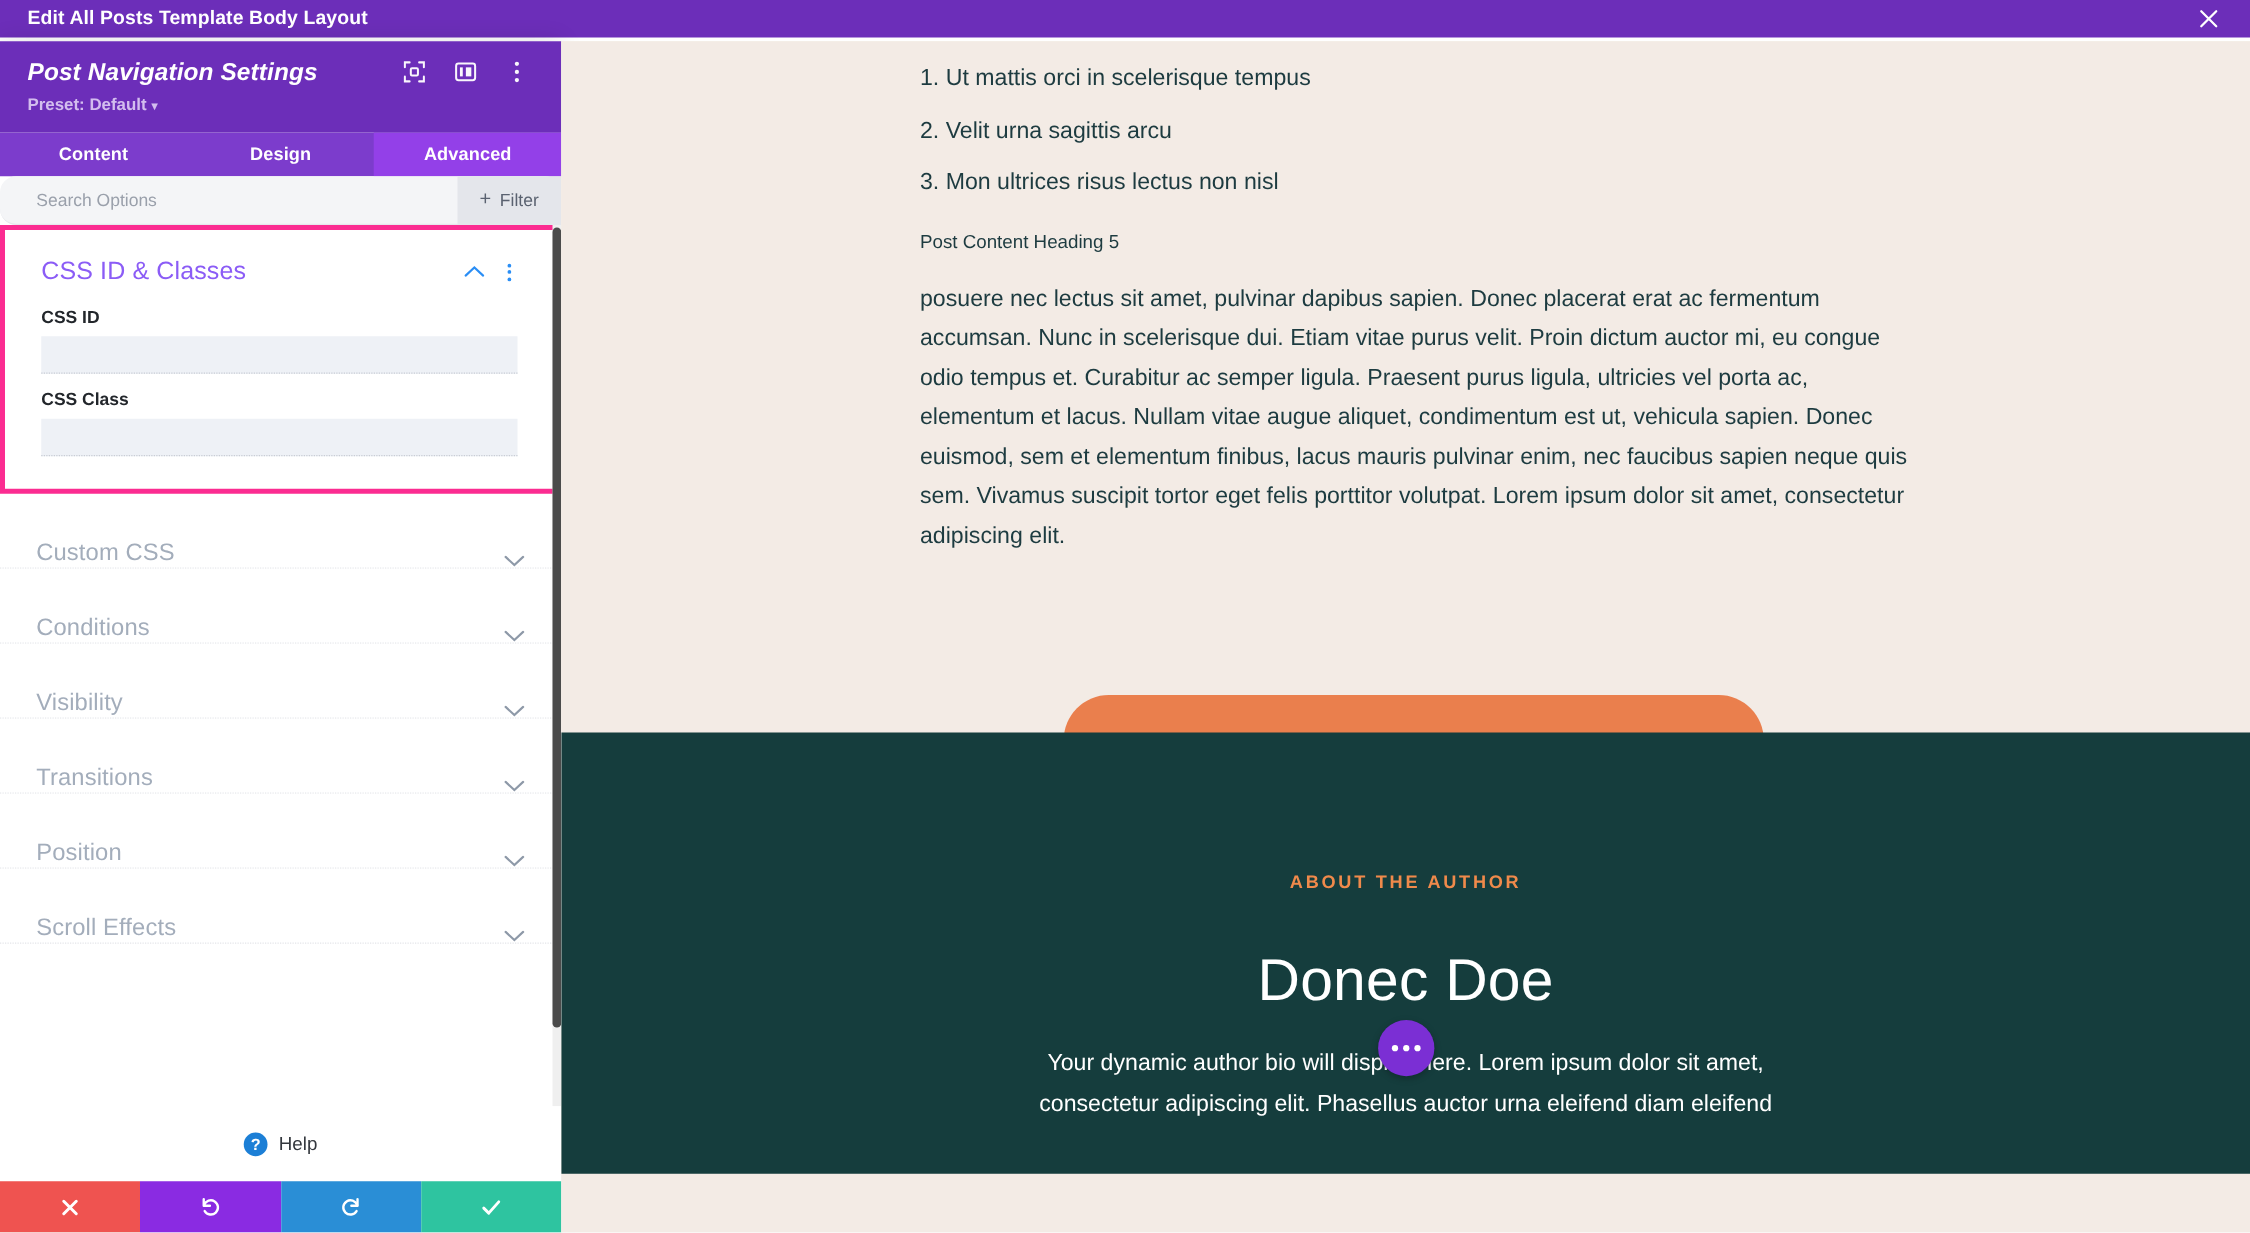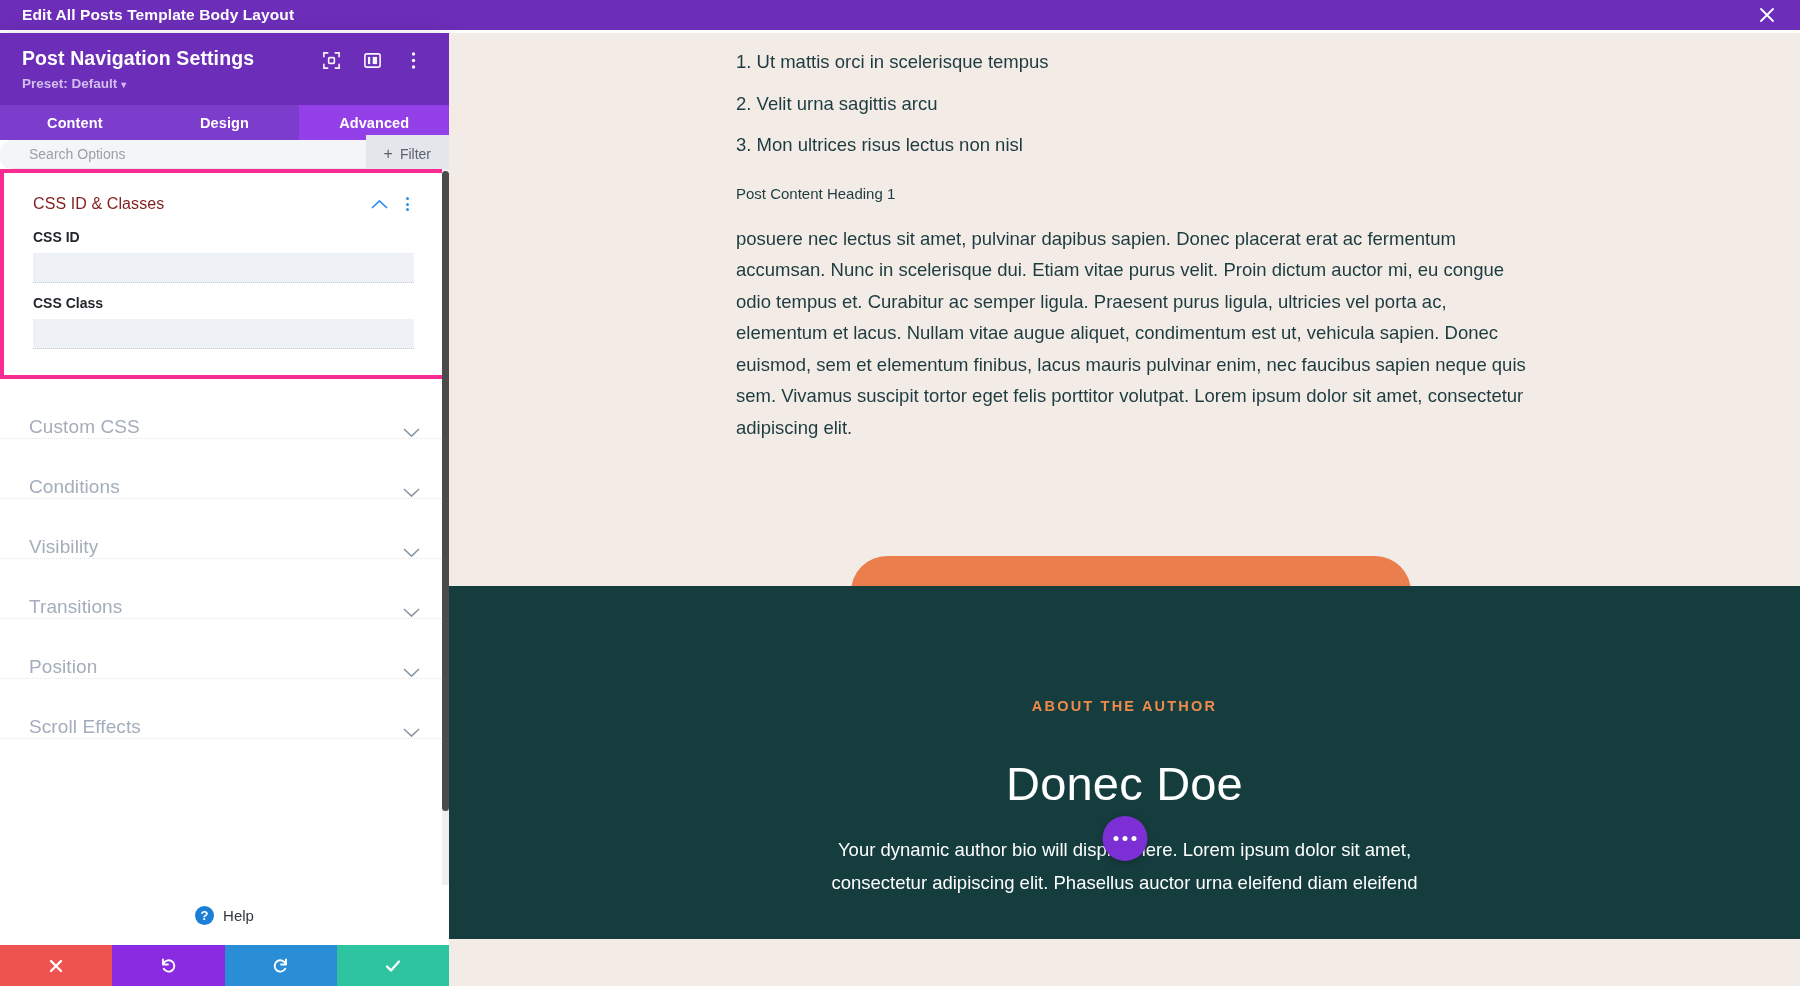--- a/index.html
+++ b/index.html
@@ -32,21 +32,21 @@
   .panel {
     position: absolute; top: 33px; left: 0; width: 449px; height: 953px;
     background: #ffffff;
     display: flex; flex-direction: column;
     box-shadow: 0 0 18px rgba(0,0,0,.12);
   }
   .panel-header {
     background: #6c2eb9; padding: 14px 22px 13px 22px;
     position: relative; flex: none;
   }
-  .panel-header-row { display: flex; align-items: flex-end; }
+  .panel-header-row { display: flex; align-items: flex-start; font-style: italic; }
   .panel-title {
     color: #ffffff; font-size: 19.5px; font-weight: 700; flex: 1;
     letter-spacing: .1px;
   }
   .panel-header-icons { display: flex; align-items: center; gap: 21px; margin-right: 4px; }
   .hicon { width: 20px; height: 20px; display: flex; align-items: center;
            justify-content: center; cursor: pointer; opacity: .96; }
   .preset {
     color: #d3bdee; font-size: 13.5px; font-weight: 600; margin-top: 6px;
     display: inline-block; cursor: pointer;
@@ -58,21 +58,21 @@
   .tab {
     flex: 1; display: flex; align-items: center; justify-content: center;
     color: #ffffff; font-size: 14.5px; font-weight: 600; cursor: pointer;
     letter-spacing: .1px;
   }
   .tab.active { background: #9340e8; }
 
   
   .searchrow {
     display: flex; align-items: center; background: #f4f5f7;
-    height: 29px; flex: none; border-bottom: 1px solid #e6e8ec;
+    height: 39px; flex: none; border-bottom: 1px solid #e6e8ec;
     position: relative;
     border-radius: 13px;
   }
   .searchrow input {
     flex: 1; border: none; outline: none; background: transparent;
     font-size: 14px; color: #3c3c3c; padding-left: 29px;
     font-family: "Liberation Sans", sans-serif;
   }
   .searchrow input::placeholder { color: #9aa0ab; }
   .filterbtn {
@@ -98,21 +98,21 @@
   
   .hl-wrap {
     border: 4px solid #fb2c91; margin: 0 2px 0 0;
     position: relative; background: #fff;
   }
   .section-open { padding: 22px 29px 26px 29px; }
   .section-open-head {
     display: flex; align-items: center; margin-bottom: 16px;
   }
   .section-open-title {
-    color: #7f1d1d; font-size: 16px; flex: 1; letter-spacing: .1px;
+    color: #8b5cf6; font-size: 20px; flex: 1; letter-spacing: .1px;
   }
   .chev-up, .chev-dn {
     color: #2a8ef5; width: 22px; display:flex; align-items:center;
     justify-content:center; cursor: pointer;
   }
   .kebab-blue {
     margin-left: 10px; width: 14px; display: flex; flex-direction: column;
     align-items: center; gap: 2.5px; cursor: pointer;
   }
   .kebab-blue i { width: 3px; height: 3px; background: #2a8ef5; border-radius: 50%; display:block; }
@@ -388,21 +388,21 @@
   </div>
 
   <div class="preview">
 
     <div class="post-area">
       <div class="post-inner">
         <div class="ol-item">1. Ut mattis orci in scelerisque tempus</div>
         <div class="ol-item">2. Velit urna sagittis arcu</div>
         <div class="ol-item">3. Mon ultrices risus lectus non nisl</div>
 
-        <div class="h6">Post Content Heading 1</div>
+        <div class="h6">Post Content Heading 5</div>
 
         <div class="body-p">posuere nec lectus sit amet, pulvinar dapibus sapien. Donec placerat erat ac fermentum accumsan. Nunc in scelerisque dui. Etiam vitae purus velit. Proin dictum auctor mi, eu congue odio tempus et. Curabitur ac semper ligula. Praesent purus ligula, ultricies vel porta ac, elementum et lacus. Nullam vitae augue aliquet, condimentum est ut, vehicula sapien. Donec euismod, sem et elementum finibus, lacus mauris pulvinar enim, nec faucibus sapien neque quis sem. Vivamus suscipit tortor eget felis porttitor volutpat. Lorem ipsum dolor sit amet, consectetur adipiscing elit.</div>
 
         <div class="nav-btn-wrap">
           <div class="nav-btn">
             <span>←  Previous</span>
             <span>Next  →</span>
           </div>
         </div>
       </div>

